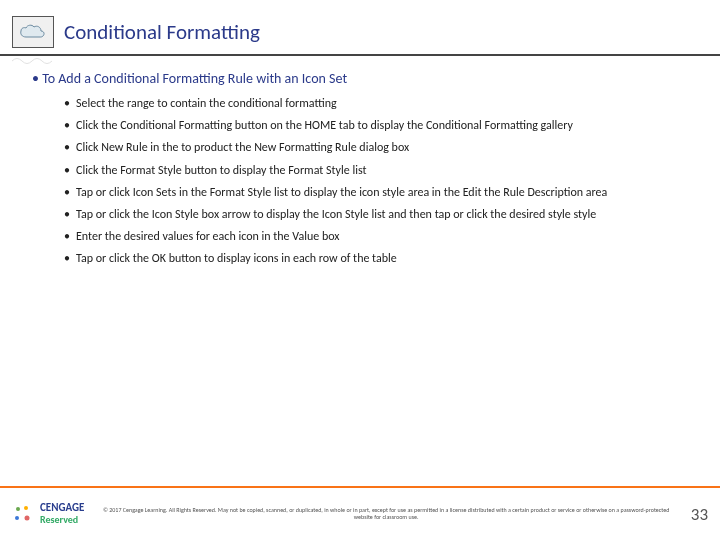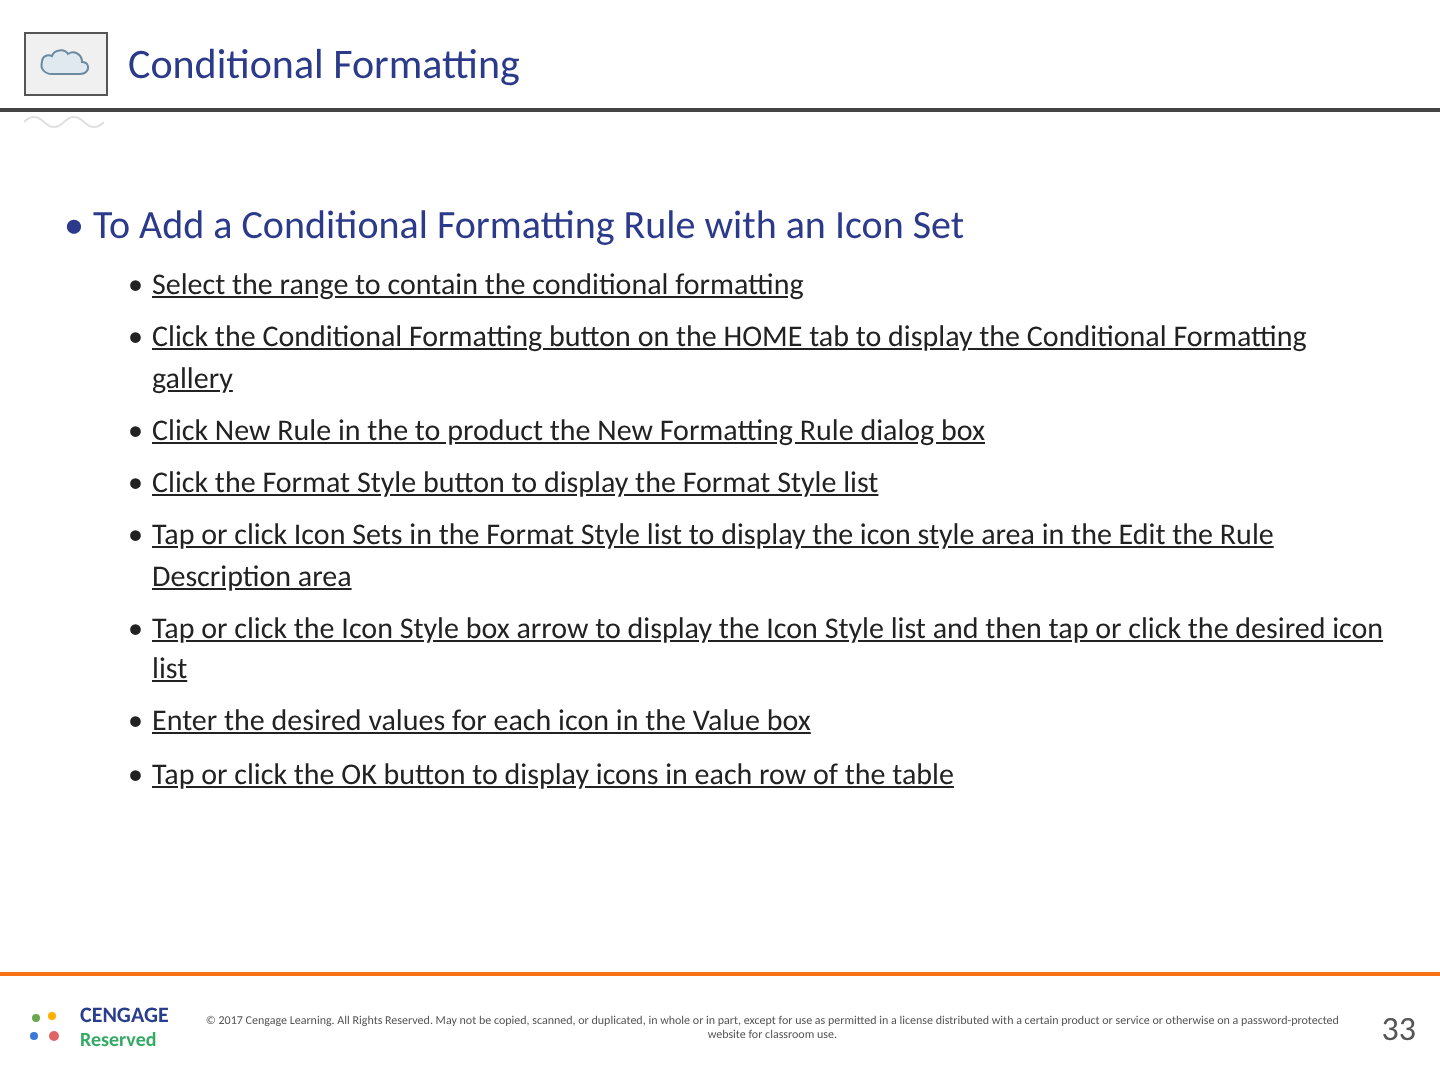--- a/index.html
+++ b/index.html
@@ -36,42 +36,40 @@
   }
   .title {
     font-size: 21px;
     color: #2b3a8a;
     font-weight: 400;
   }
   .content {
     padding: 14px 24px 0 24px;
   }
   .lvl1 {
-    font-size: 20px;
+    font-size: 14px;
     color: #2b3a8a;
     font-weight: 400;
     margin-left: 8px;
     margin-bottom: 8px;
-    margin-top: 31px;
   }
   .lvl1::before {
     content: "• ";
   }
   .lvl2-list {
     list-style: none;
     margin-left: 40px;
   }
   .lvl2-list li {
-    font-size: 15px;
+    font-size: 12px;
     color: #222;
     line-height: 1.35;
     margin-bottom: 6px;
     position: relative;
     padding-left: 12px;
-    text-decoration: underline;
   }
   .lvl2-list li::before {
     content: "•";
     position: absolute;
     left: 0;
     top: 0;
   }
   .footer {
     position: absolute;
     bottom: 0;
@@ -143,21 +141,21 @@
   </svg>
 
   <div class="content">
     <div class="lvl1">To Add a Conditional Formatting Rule with an Icon Set</div>
     <ul class="lvl2-list">
       <li>Select the range to contain the conditional formatting</li>
       <li>Click the Conditional Formatting button on the HOME tab to display the Conditional Formatting gallery</li>
       <li>Click New Rule in the to product the New Formatting Rule dialog box</li>
       <li>Click the Format Style button to display the Format Style list</li>
       <li>Tap or click Icon Sets in the Format Style list to display the icon style area in the Edit the Rule Description area</li>
-      <li>Tap or click the Icon Style box arrow to display the Icon Style list and then tap or click the desired icon list</li>
+      <li>Tap or click the Icon Style box arrow to display the Icon Style list and then tap or click the desired style style</li>
       <li>Enter the desired values for each icon in the Value box</li>
       <li>Tap or click the OK button to display icons in each row of the table</li>
     </ul>
   </div>
 
   <div class="footer">
     <div class="logo-wrap">
       <svg width="22" height="22" viewBox="0 0 22 22">
         <circle cx="6" cy="6" r="2" fill="#6aa84f"></circle>
         <circle cx="14" cy="5" r="2" fill="#ffb000"></circle>

